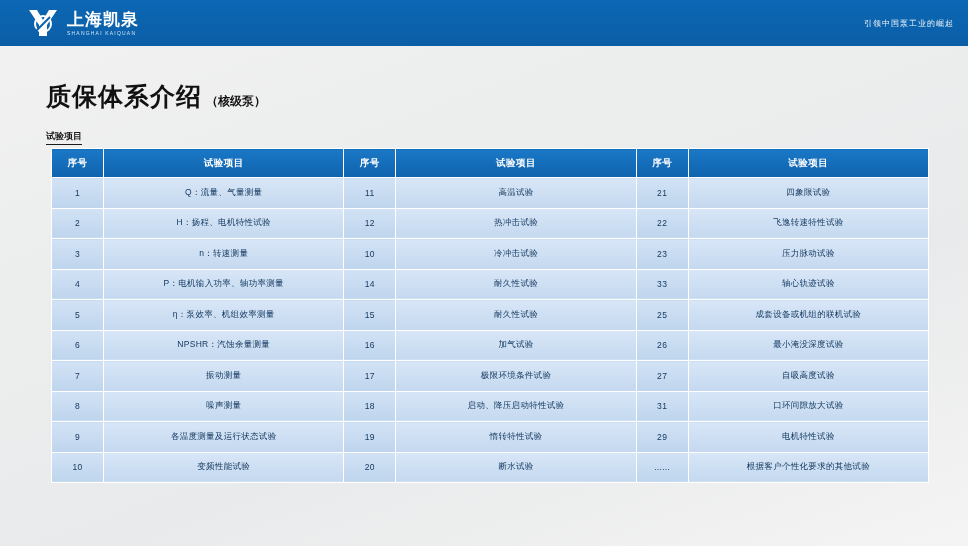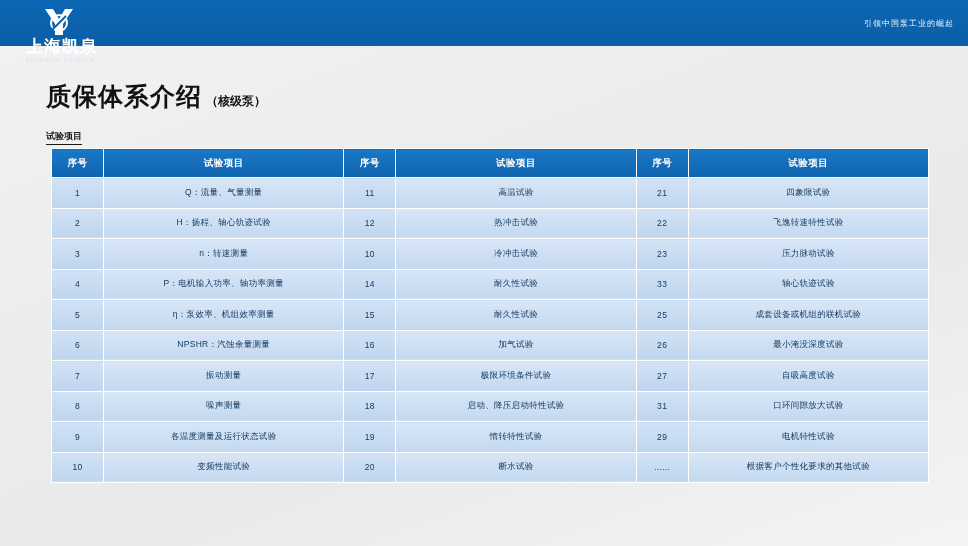--- a/index.html
+++ b/index.html
@@ -30,21 +30,20 @@
     background: linear-gradient(180deg, #0d67b4 0%, #0a5ea6 100%);
     display: flex;
     align-items: center;
     box-sizing: border-box;
     padding: 0 14px 0 26px;
   }
   .logo-wrap {
     display: flex;
     align-items: center;
     height: 34px;
-    flex-direction: column;
   }
   .logo-mark {
     width: 34px;
     height: 32px;
     position: relative;
     margin-right: 7px;
     flex: none;
   }
   .logo-text {
     display: flex;
@@ -198,21 +197,21 @@
         <tr>
           <td class="num">1</td>
           <td>Q：流量、气量测量</td>
           <td class="num">11</td>
           <td>高温试验</td>
           <td class="num">21</td>
           <td>四象限试验</td>
         </tr>
         <tr>
           <td class="num">2</td>
-          <td>H：扬程、轴心轨迹试验</td>
+          <td>H：扬程、电机特性试验</td>
           <td class="num">12</td>
           <td>热冲击试验</td>
           <td class="num">22</td>
           <td>飞逸转速特性试验</td>
         </tr>
         <tr>
           <td class="num">3</td>
           <td>n：转速测量</td>
           <td class="num">10</td>
           <td>冷冲击试验</td>

